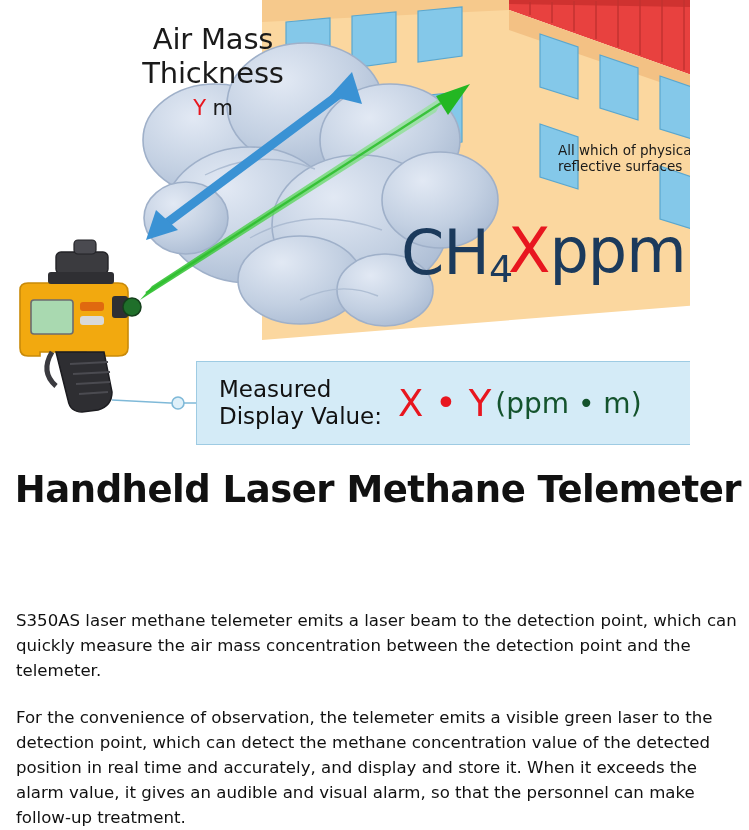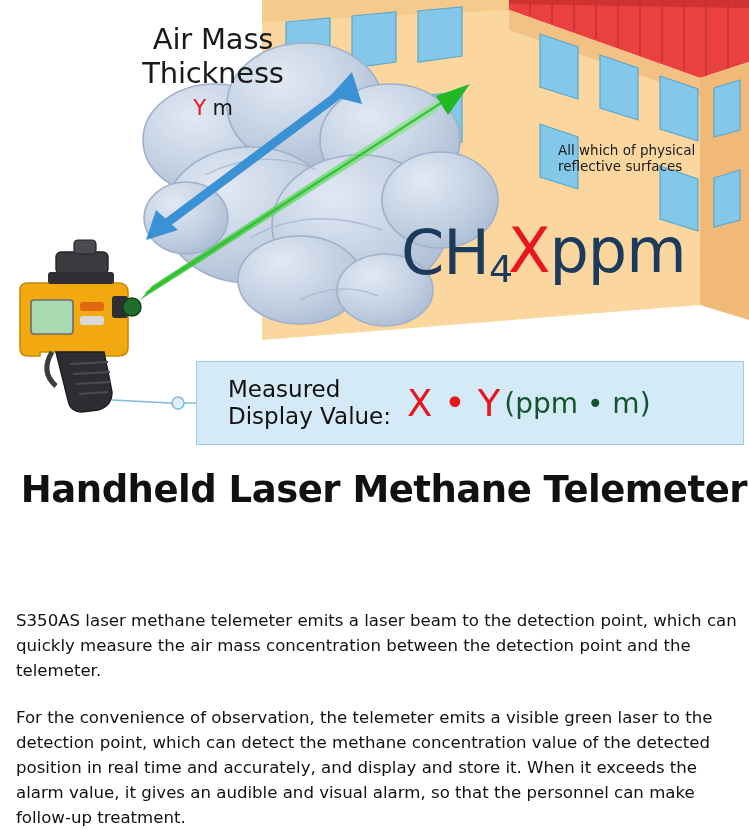--- a/index.html
+++ b/index.html
@@ -18,21 +18,21 @@
     position: relative;
     width: 749px;
     height: 830px;
   }
 
   
   .illustration {
     position: absolute;
     left: 0;
     top: 0;
-    width: 749px;
+    width: 690px;
     height: 465px;
     background: #ffffff;
     overflow: hidden;
   }
   .illus-svg {
     position: absolute;
     left: 0;
     top: 0;
   }
 
@@ -102,21 +102,21 @@
     position: absolute;
     left: 196px;
     top: 361px;
     width: 548px;
     height: 84px;
     background: #d4ebf7;
     border: 1px solid #9ecbe3;
     box-sizing: border-box;
     display: flex;
     align-items: center;
-    padding-left: 31px;
+    padding-left: 22px;
   }
   .measure-label {
     font-size: 23px;
     line-height: 27px;
     color: #111;
     font-family: "DejaVu Sans", sans-serif;
     white-space: pre-line;
   }
   .measure-value {
     margin-left: 16px;
@@ -132,21 +132,21 @@
     margin-left: 4px;
   }
 
   
   .headline {
     position: absolute;
     left: 0;
     top: 470px;
     width: 749px;
     text-align: right;
-    padding-right: 2px;
+    padding-right: 8px;
     box-sizing: border-box;
     font-size: 37px;
     line-height: 40px;
     font-weight: bold;
     color: #111;
     font-family: "DejaVu Sans", sans-serif;
     letter-spacing: -0.5px;
   }
 
   

